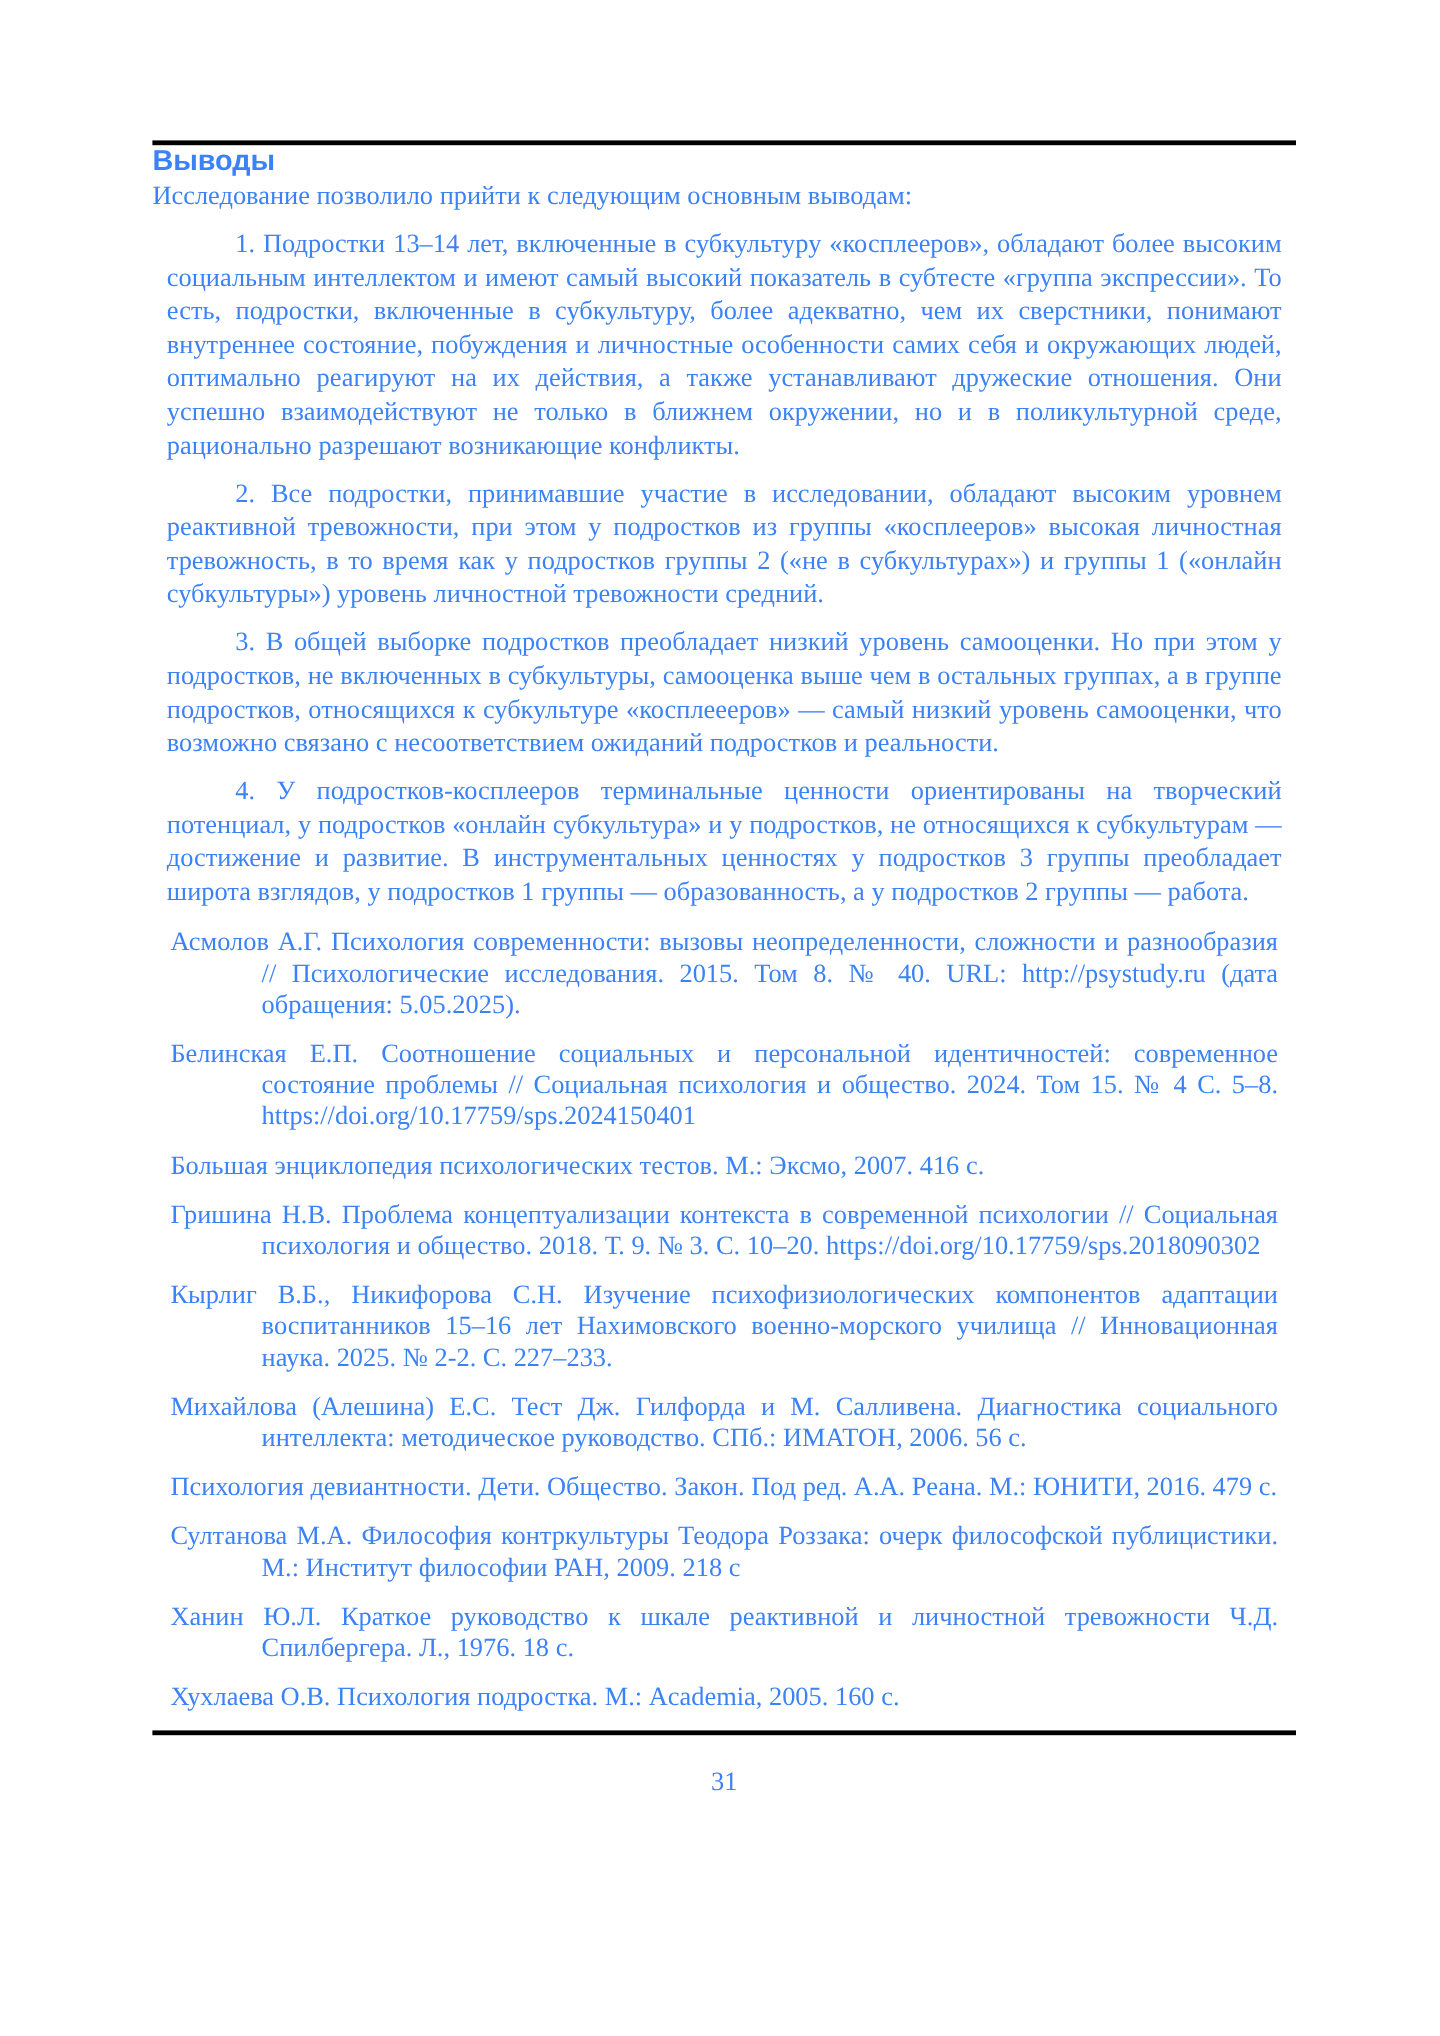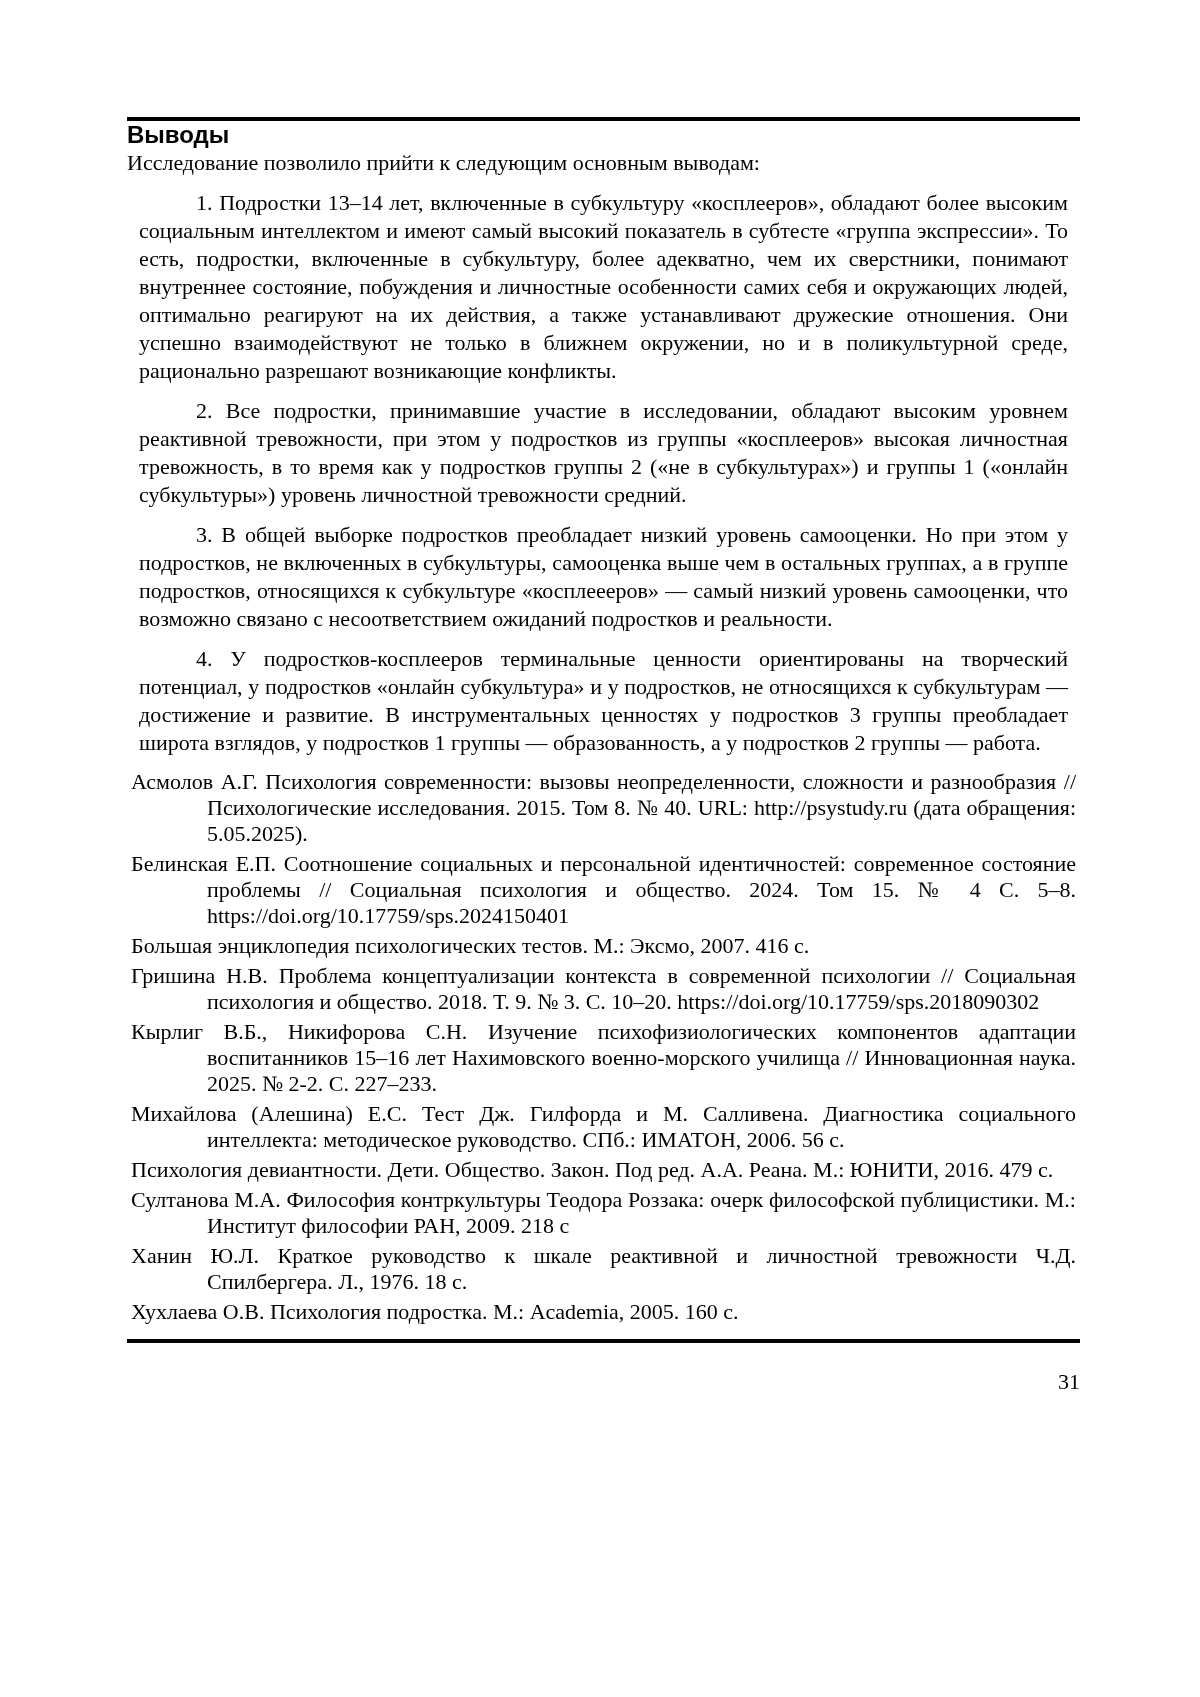--- a/index.html
+++ b/index.html
@@ -6,21 +6,21 @@
     margin: 0;
     padding: 0;
     background: #ffffff;
   }
   .page {
     position: relative;
     width: 1200px;
     height: 1697px;
     background: #ffffff;
     overflow: hidden;
-    color: #000000;
+    color: #3b82f6;
   }
   .content {
     margin-left: 127px;
     margin-right: 120px;
   }
   .rule {
     height: 4px;
     background: #000000;
   }
   .rule-top {
@@ -57,29 +57,29 @@
   p.body-para {
     margin: 12px;
     text-indent: 57px;
   }
   .ref-list {
     font-family: "Liberation Serif", "DejaVu Serif", serif;
     font-size: 22px;
     line-height: 26px;
   }
   .ref-item {
-    margin: 4px;
+    margin: 15px;
     padding-left: 76px;
     text-indent: -76px;
     text-align: justify;
   }
   .page-number {
     font-family: "Liberation Serif", "DejaVu Serif", serif;
     font-size: 22px;
-    text-align: right;
+    text-align: center;
     margin-top: 26px;
   }
 </style>
 </head>
 <body>
 
 <div class="page">
   <div class="content">
 
     <div class="rule rule-top"></div>

